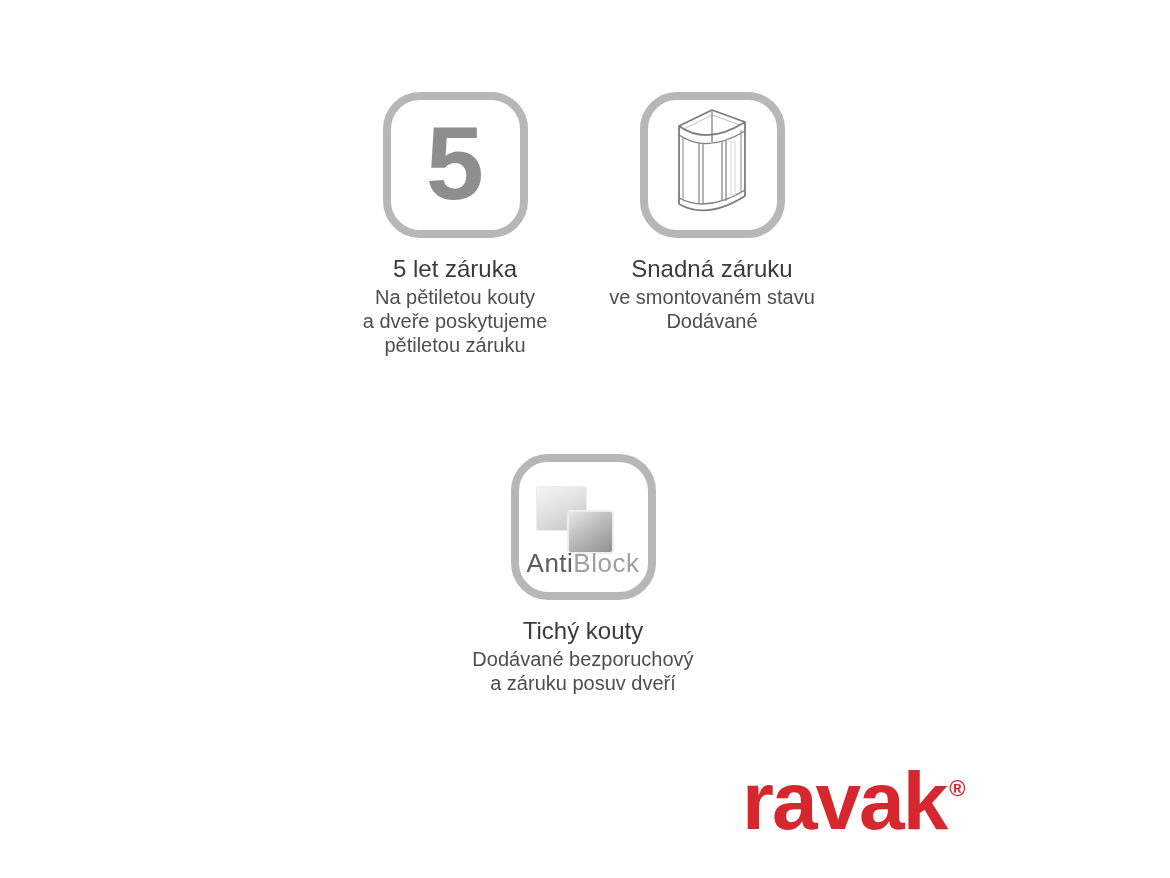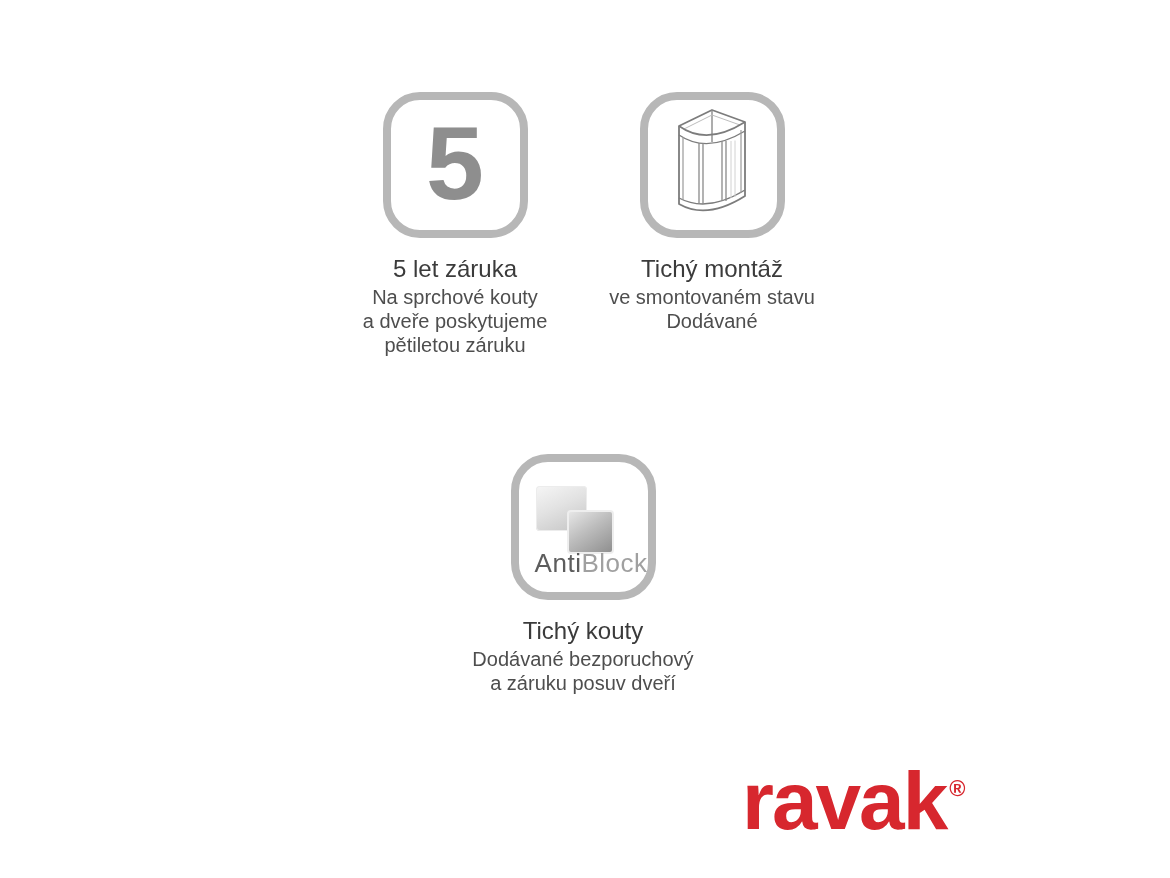--- a/index.html
+++ b/index.html
@@ -70,21 +70,20 @@
     border: 2px solid #eeeeee;
     background: linear-gradient(145deg, #e6e6e6 0%, #bdbdbd 45%, #8f8f8f 100%);
   }
   .ab-text {
     position: absolute;
     left: 0; right: 0;
     bottom: 13px;
     font-size: 26px;
     letter-spacing: 0.5px;
     white-space: nowrap;
-    text-align: right;
   }
   .ab-anti  { color: #5d5d5d; }
   .ab-block { color: #a0a0a0; }
 
   
   .logo {
     position: absolute;
     left: 742px;
     top: 760px;
     font-size: 82px;
@@ -105,21 +104,21 @@
 <body>
 
 <div class="canvas">
 
   <div class="feature" style="left:315px; top:92px;">
     <div class="badge">
       <span class="badge-five-glyph">5</span>
     </div>
     <div class="f-title">5 let záruka</div>
     <div class="f-lines">
-      <div class="f-line">Na sprchové kouty</div>
+      <div class="f-line">Na pětiletou kouty</div>
       <div class="f-line">a dveře poskytujeme</div>
       <div class="f-line">pětiletou záruku</div>
     </div>
   </div>
 
   <div class="feature" style="left:572px; top:92px;">
     <div class="badge">
       <svg width="74" height="114" viewBox="0 0 74 114">
 
         <path d="M37 2 L4 18 L4 96 Q32 112 70 88 L70 14 Z" fill="#ffffff" stroke="#7c7c7c" stroke-width="1.8" stroke-linejoin="round"></path>
@@ -133,21 +132,21 @@
         <path d="M4 90 Q32 105 70 82" fill="none" stroke="#7c7c7c" stroke-width="1.4"></path>
 
         <path d="M8 29 L8 92 M66 22 L66 85" fill="none" stroke="#9a9a9a" stroke-width="1.2"></path>
 
         <path d="M24 35 L24 96 M28 35 L28 96" fill="none" stroke="#8a8a8a" stroke-width="1.3"></path>
         <path d="M47 33 L47 93 M51 33 L51 93" fill="none" stroke="#8a8a8a" stroke-width="1.3"></path>
 
         <path d="M56 33 L56 90 M60 32.5 L60 89" fill="none" stroke="#d2d2d2" stroke-width="1"></path>
       </svg>
     </div>
-    <div class="f-title">Tichý montáž</div>
+    <div class="f-title">Snadná záruku</div>
     <div class="f-lines">
       <div class="f-line">ve smontovaném stavu</div>
       <div class="f-line">Dodávané</div>
     </div>
   </div>
 
   <div class="feature" style="left:443px; top:454px;">
     <div class="badge">
       <span class="ab-sq-back"></span>
       <span class="ab-sq-front"></span>

